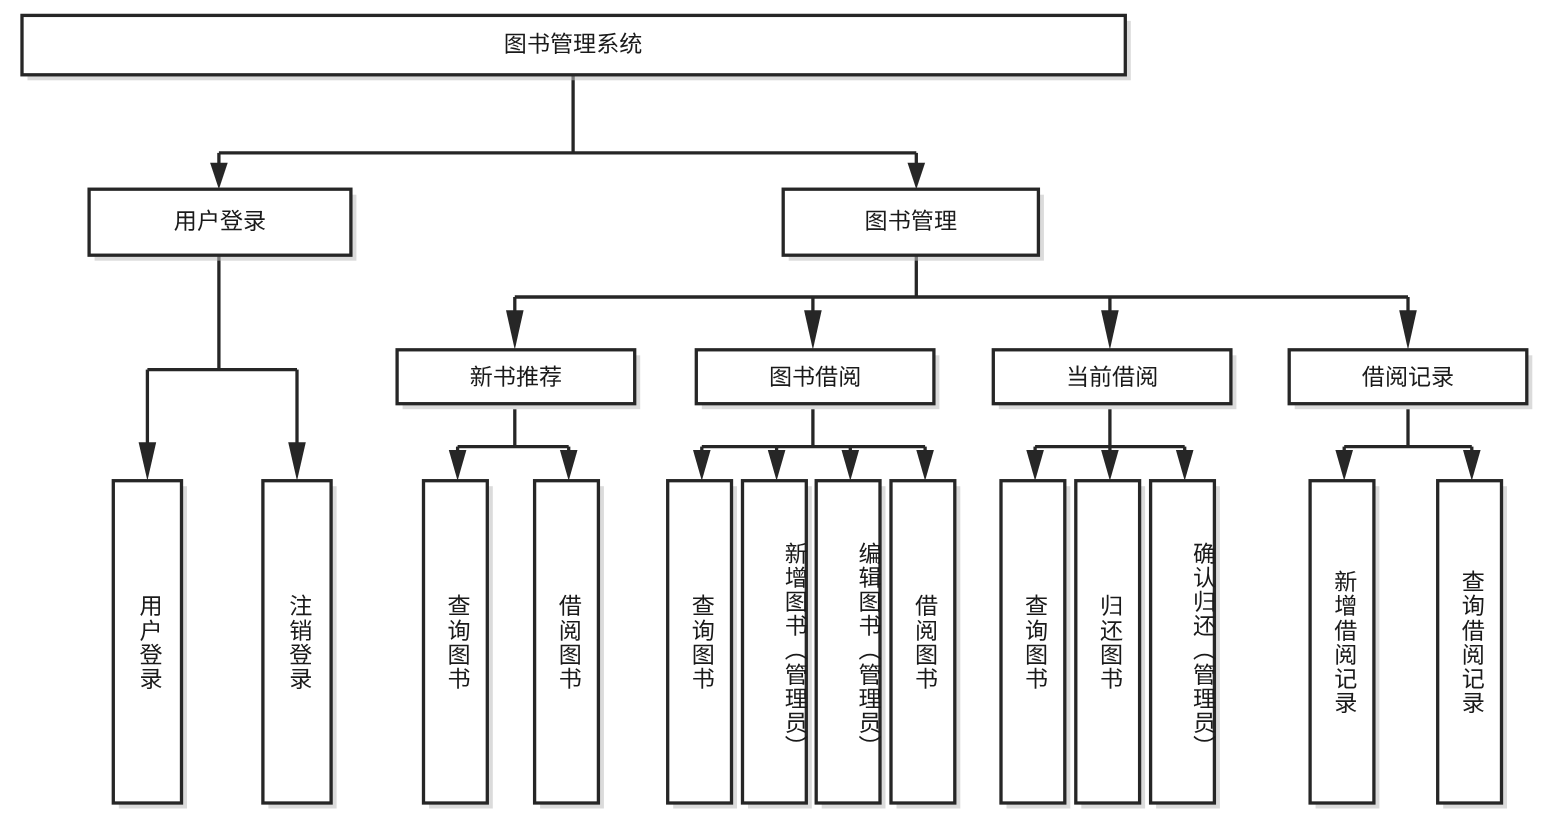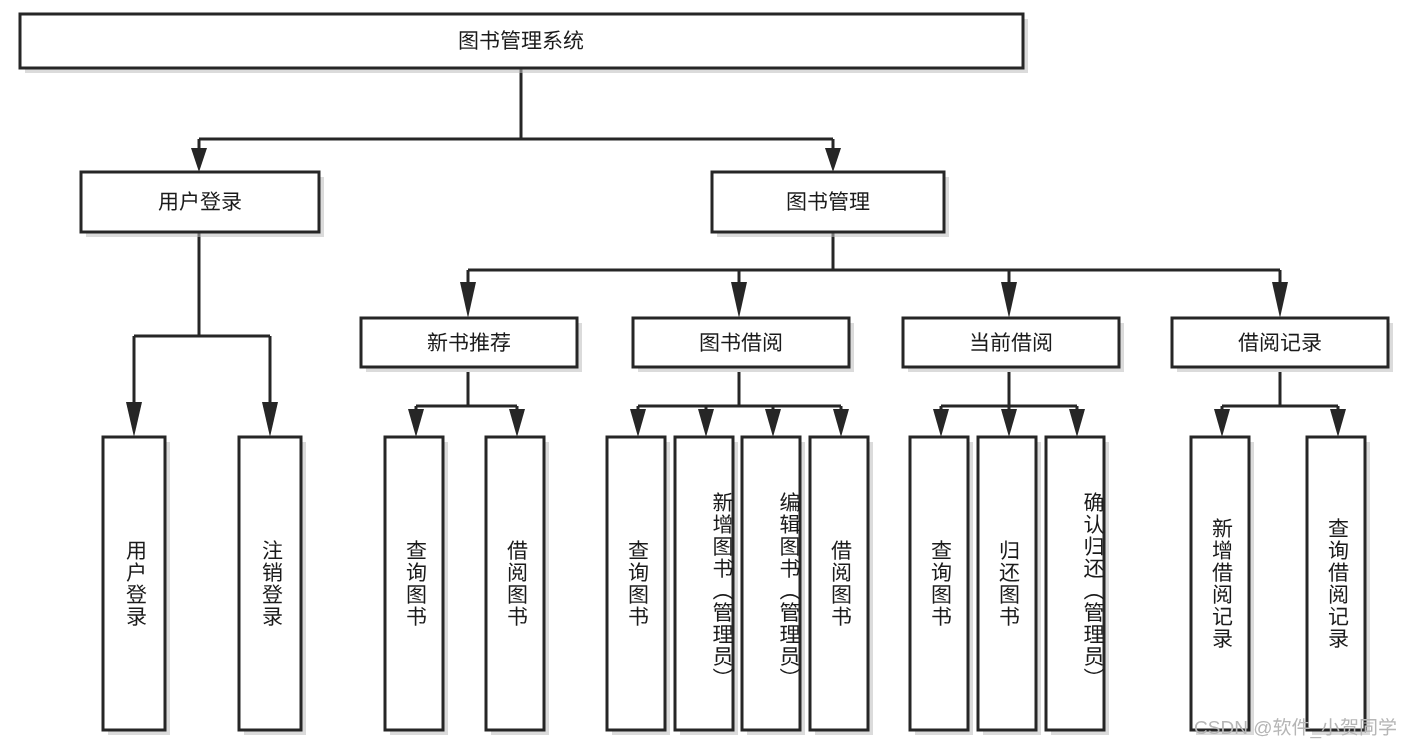--- a/index.html
+++ b/index.html
@@ -238,14 +238,13 @@
 
     <div class="node-label-v" style="left:978px; top:437px; width:58px; height:293px; display:flex; align-items:center; justify-content:center;">归还图书</div>
 
     <div class="node-label-v" style="left:1046px; top:444px; width:58px; height:293px; display:flex; align-items:flex-start; justify-content:center;">确认归还（管理员）</div>
 
     <div class="node-label-v" style="left:1191px; top:437px; width:58px; height:293px; display:flex; align-items:center; justify-content:center;">新增借阅记录</div>
 
     <div class="node-label-v" style="left:1307px; top:437px; width:58px; height:293px; display:flex; align-items:center; justify-content:center;">查询借阅记录</div>
   </div>
 
-  <div class="watermark">CSDN @软件_小贺同学</div>
 </div>
 
 </body></html>

